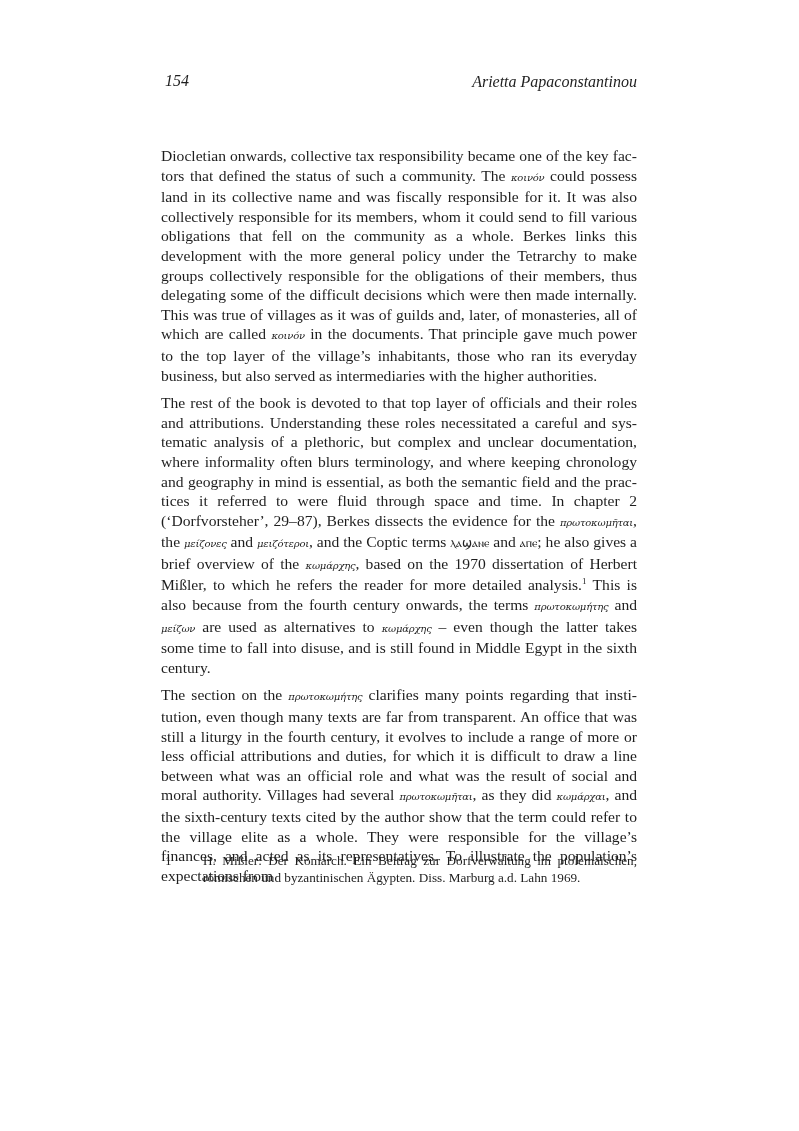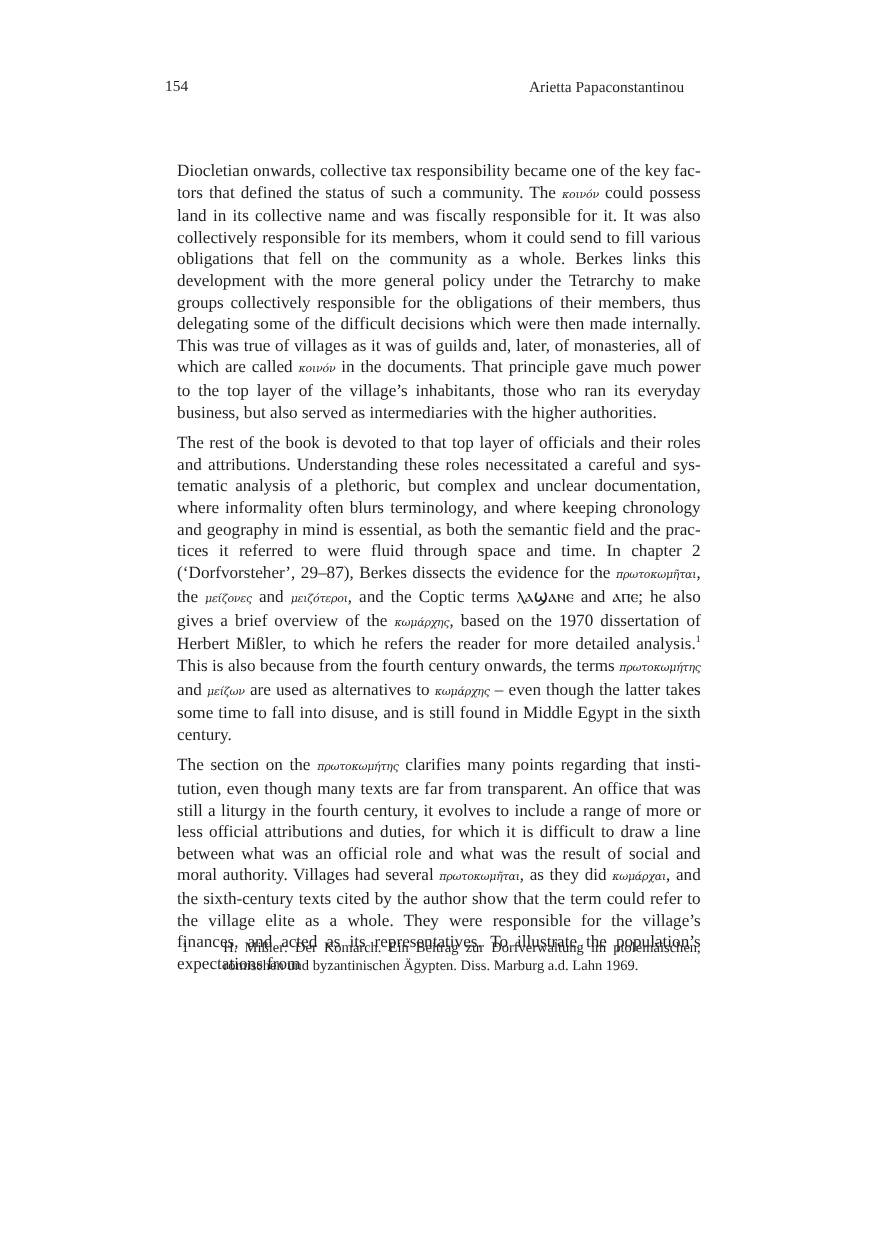--- a/index.html
+++ b/index.html
@@ -11,24 +11,25 @@
       width: 799px;
       height: 1131px;
       position: relative;
       overflow: hidden;
       font-family: "Liberation Serif", "DejaVu Serif", serif;
       color: #1e1e1e;
     }
     .running-head {
       position: absolute;
       top: 72px;
-      left: 146px;
+      left: 161px;
       width: 476px;
       height: 20px;
-      font-size: 14px;
+      font-size: 16px;
+      font-style: italic;
     }
     .page-number {
       position: absolute;
       left: 4px;
       top: 0;
     }
     .author-name {
       position: absolute;
       left: 0;
       right: 0;
@@ -49,21 +50,21 @@
       hyphens: manual;
     }
     .gr {
       font-family: "DejaVu Serif", serif;
       font-style: italic;
       font-size: 10px;
       letter-spacing: -0.2px;
     }
     .cop {
       font-family: "DejaVu Sans", sans-serif;
-      font-size: 16px;
+      font-size: 12px;
       margin-top: 24px;
     }
     sup.fn-ref {
       font-size: 9px;
       line-height: 0;
       vertical-align: 6px;
     }
     .footnotes {
       position: absolute;
       top: 852px;

